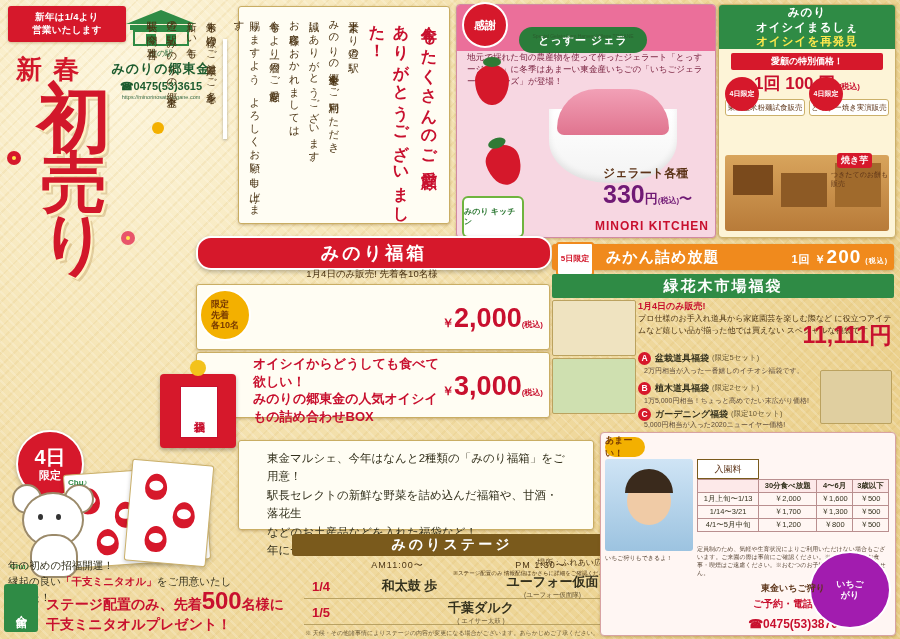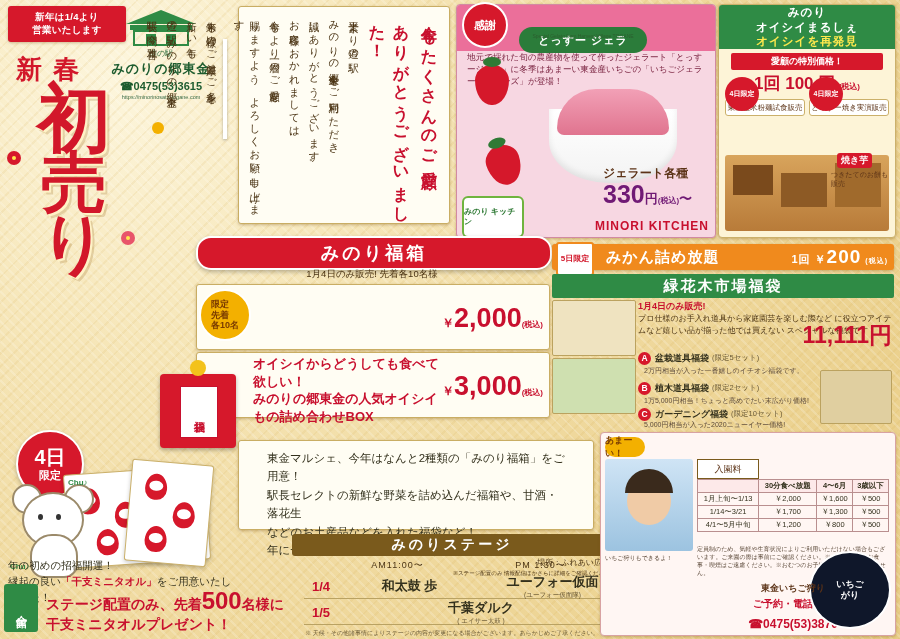--- a/index.html
+++ b/index.html
@@ -193,21 +193,21 @@
   #ichigo .kid .f{position:absolute;left:22px;top:18px;width:44px;height:48px;border-radius:50%;background:#f0cba6;}
   #ichigo .kid .h{position:absolute;left:20px;top:10px;width:48px;height:24px;border-radius:24px 24px 0 0;background:#3a2a1c;}
   #ichigo .ttl{position:absolute;left:96px;top:26px;width:60px;height:18px;border:1px solid #7a5a1c;color:#5c3317;font-size:9px;
     display:flex;align-items:center;justify-content:center;background:#fff;}
   #ichigo table{position:absolute;left:96px;top:46px;width:192px;border-collapse:collapse;font-size:7.5px;color:#33301c;}
   #ichigo th,#ichigo td{border:1px solid #b98f8f;padding:1px 2px;text-align:center;}
   #ichigo th{background:#fde9e9;font-weight:bold;}
   #ichigo .note{position:absolute;left:96px;top:112px;width:192px;font-size:6px;color:#5c4a3a;line-height:1.35;}
   #ichigo .resv{position:absolute;left:96px;bottom:24px;width:192px;font-size:10px;color:#c8102e;font-weight:bold;text-align:center;}
   #ichigo .tel{position:absolute;left:96px;bottom:4px;width:192px;text-align:center;font-size:12px;font-weight:bold;color:#c8102e;}
-  #ichigo .sticker{position:absolute;right:4px;bottom:6px;width:78px;height:74px;border-radius:50%;background:#0f172a;color:#fff;
+  #ichigo .sticker{position:absolute;right:4px;bottom:6px;width:78px;height:74px;border-radius:50%;background:#a21caf;color:#fff;
     display:flex;flex-direction:column;align-items:center;justify-content:center;font-size:9px;font-weight:bold;line-height:1.2;text-align:center;border:2px solid #fff;}
   #ichigo .ltxt{position:absolute;left:4px;top:122px;width:88px;font-size:6px;color:#5c4a3a;line-height:1.3;}
 
   
   .kansha{left:462px;top:2px;width:42px;height:42px;background:#d6182b;border-radius:50%;color:#fff;font-size:11px;font-weight:bold;
     display:flex;align-items:center;justify-content:center;border:2px solid #fff;z-index:5;}
 </style>
 </head>
 <body>
 

